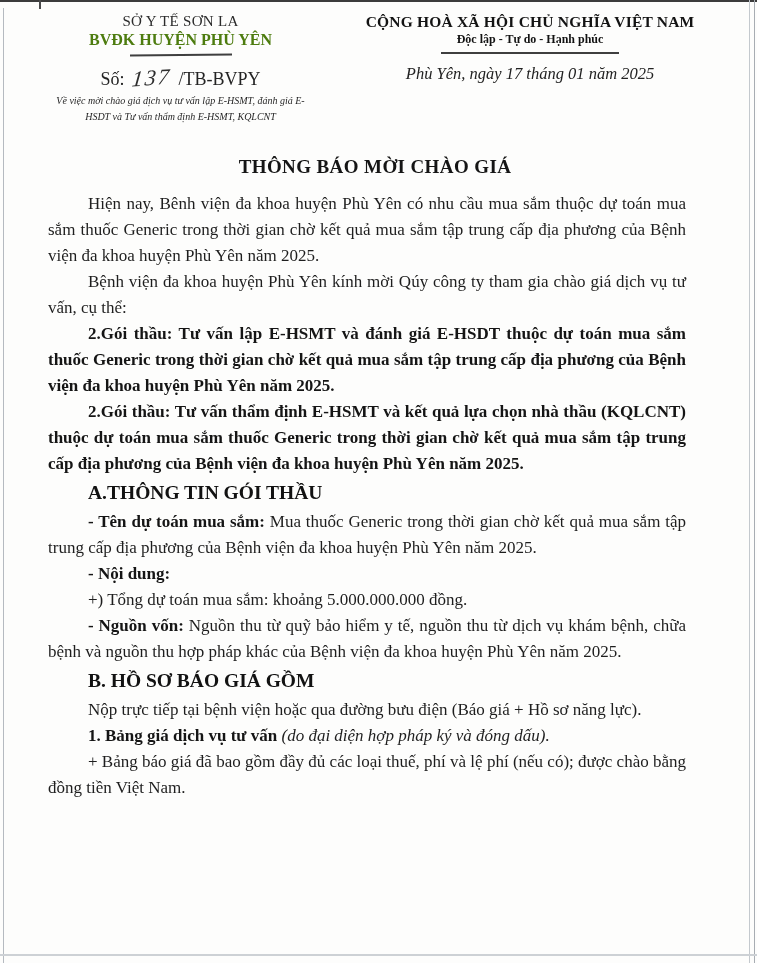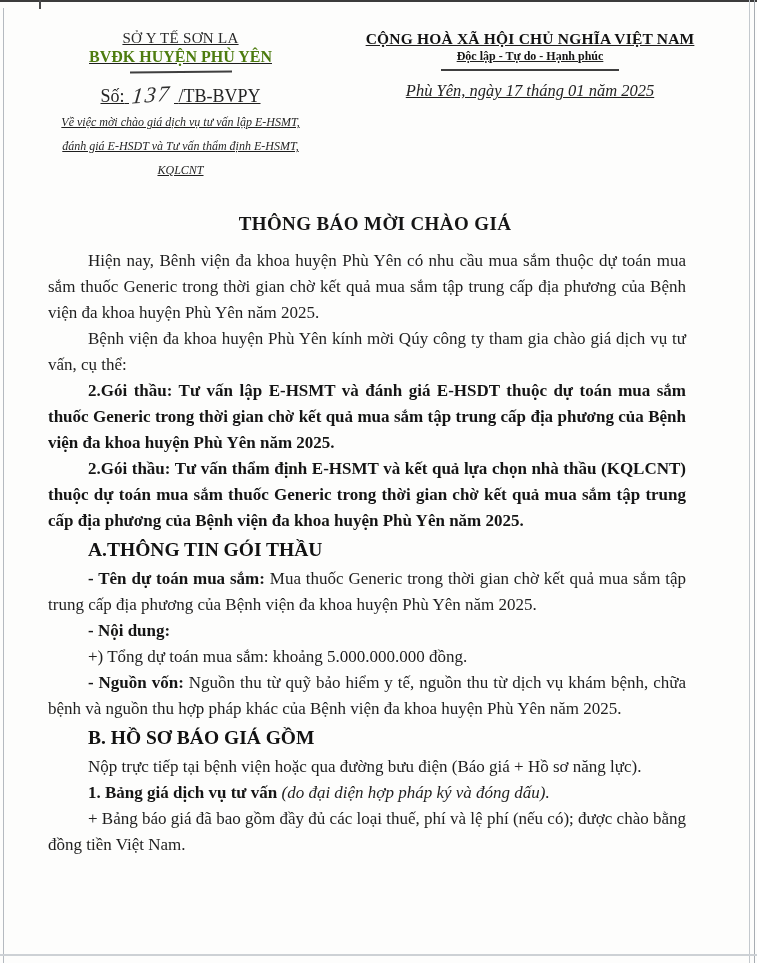--- a/index.html
+++ b/index.html
@@ -39,22 +39,21 @@
     background: #c4c9ce;
   }
   .scan-bottom-line {
     position: absolute; left: 0; top: 954px; width: 100%; height: 2px;
     background: #cdd1d5;
   }
 
   
   .header {
     display: flex;
-    padding: 30px 30px 0 28px;
-    text-decoration: underline;
+    padding: 13px 30px 0 28px;
   }
   .header-left {
     width: 305px;
     text-align: center;
     flex-shrink: 0;
   }
   .header-right {
     flex: 1;
     text-align: center;
   }
@@ -84,22 +83,22 @@
     display: inline-block;
     font-size: 22px;
     font-style: italic;
     transform: rotate(-4deg) skewX(-10deg);
     letter-spacing: 2px;
     color: #2e2e2e;
     margin: 0 3px;
   }
   .subject {
     font-style: italic;
-    font-size: 12px;
-    line-height: 24px;
+    font-size: 10px;
+    line-height: 16px;
     width: 262px;
     margin: 2px auto 0 auto;
     color: #262626;
   }
   .country {
     font-weight: bold;
     font-size: 15.5px;
     letter-spacing: 0.2px;
     color: #131313;
   }

